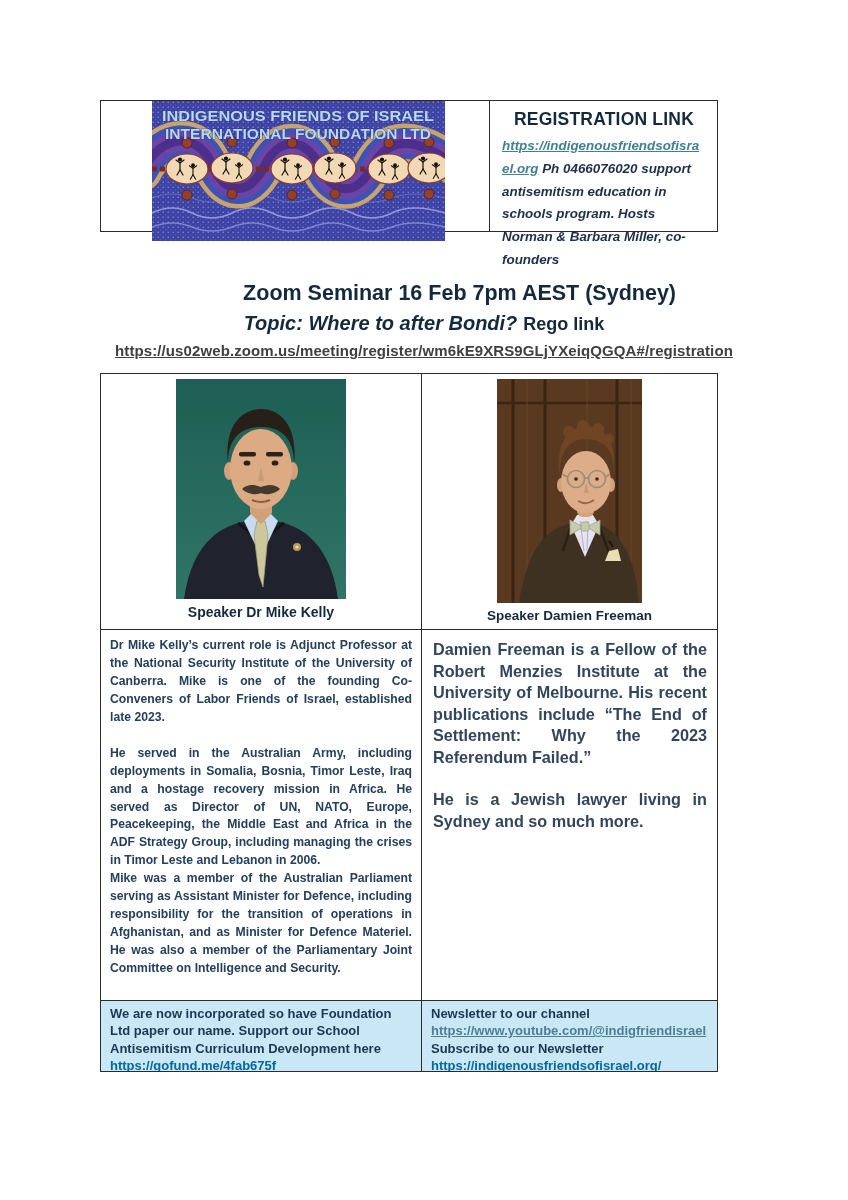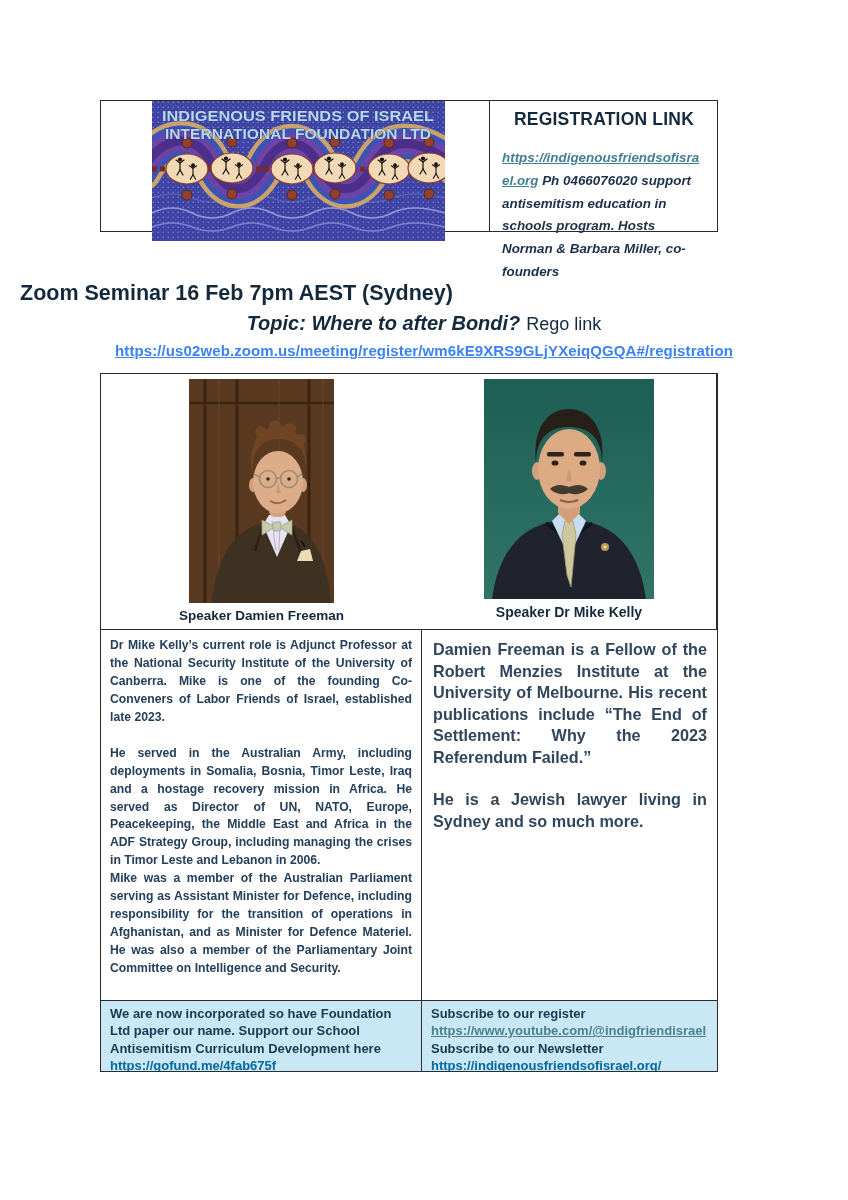--- a/index.html
+++ b/index.html
@@ -6,32 +6,32 @@
   html,body { width:848px; height:1200px; background:#ffffff; font-family:"Liberation Sans", sans-serif; }
   .doc { position:relative; width:848px; height:1200px; background:#ffffff; overflow:hidden; }
 
   
   .top-table { position:absolute; left:100px; top:100px; width:618px; height:132px;
                border:1px solid #2b2b2b; display:flex; background:#fff; }
   .top-left { width:389px; height:100%; border-right:1px solid #2b2b2b; }
   .logo-svg { display:block; margin:0 0 0 51px; }
   .top-right { flex:1; padding:8px 11px 0 12px; }
   .reg-heading { text-align:center; font-size:17.5px; font-weight:bold; color:#15293c; letter-spacing:0.2px; }
-  .reg-body { margin-top:17px; font-size:13.4px; font-style:italic; font-weight:bold;
+  .reg-body { margin-top:5px; font-size:13.4px; font-style:italic; font-weight:bold;
               line-height:1.7; color:#1d3049; }
   .reg-link { color:#417f92; text-decoration:underline; word-break:break-all; font-style:italic; }
 
   
-  .seminar-title { position:absolute; left:0; top:281px; width:676px; text-align:left;
+  .seminar-title { position:absolute; left:0; top:281px; width:676px; text-align:right;
                    font-size:21.5px; font-weight:bold; color:#15293c;padding-left:20px; }
   .topic-line { position:absolute; left:0; top:312px; width:848px; text-align:center; color:#15293c; }
   .topic-italic { font-size:20px; font-style:italic; font-weight:bold; }
-  .rego-label { font-size:18px; font-weight:normal; margin-left:6px; }
+  .rego-label { font-size:18px; font-weight:bold; margin-left:6px; }
   .zoom-url { position:absolute; left:0; top:342px; width:848px; text-align:center; display:block;
-              font-size:15px; font-weight:bold; color:#3b82f6; text-decoration:underline; letter-spacing:0.1px; }
+              font-size:15px; font-weight:bold; color:#404040; text-decoration:underline; letter-spacing:0.1px; }
 
   
   .main-table { position:absolute; left:100px; top:373px; width:618px; height:699px;
                 border:1px solid #2b2b2b; display:grid;
                 grid-template-columns:321px 1fr; grid-template-rows:256px 371px 1fr; background:#fff; }
   .cell { overflow:hidden; }
   .col1 { border-right:1px solid #2b2b2b; }
   .rowline { border-bottom:1px solid #2b2b2b; }
 
   .photo-cell { display:flex; flex-direction:column; align-items:center; padding-top:5px; }
@@ -139,69 +139,20 @@
     </div>
   </div>
 
   <div class="seminar-title">Zoom Seminar 16 Feb 7pm AEST (Sydney)</div>
   <div class="topic-line">
     <span class="topic-italic">Topic: Where to after Bondi?</span><span class="rego-label">Rego link</span>
   </div>
   <a href="#" class="zoom-url">https://us02web.zoom.us/meeting/register/wm6kE9XRS9GLjYXeiqQGQA#/registration</a>
 
   <div class="main-table">
-
-    <div class="cell rowline photo-cell">
-      <svg width="145" height="224" viewBox="0 0 145 224">
-        <rect width="145" height="224" fill="#593a20"></rect>
-        <g stroke="#3a2513" stroke-width="3">
-          <line x1="16" y1="0" x2="16" y2="224"></line>
-            <line x1="48" y1="0" x2="48" y2="224"></line>
-            <line x1="120" y1="0" x2="120" y2="224"></line>
-        </g>
-        <line x1="0" y1="24" x2="145" y2="24" stroke="#3a2513" stroke-width="2.5"></line>
-        <g stroke="#6b4729" stroke-width="1.2" opacity="0.7">
-          <line x1="30" y1="0" x2="30" y2="224"></line>
-            <line x1="90" y1="0" x2="90" y2="224"></line>
-            <line x1="134" y1="0" x2="134" y2="224"></line>
-        </g>
-        <path d="M22,224 C30,172 48,152 68,146 L88,138 L104,146 C122,154 134,172 140,206 L142,224 Z" fill="#3f3122"></path>
-        <path d="M74,146 L66,172 M102,146 L112,174" stroke="#2a2013" stroke-width="2.5" fill="none"></path>
-        <path d="M74,146 L88,178 L102,146 L96,136 L80,136 Z" fill="#e6e2ee"></path>
-        <path d="M83,142 L87,172 M91,142 L90,172" stroke="#b9aed1" stroke-width="1" fill="none"></path>
-        <rect x="80" y="120" width="17" height="18" rx="6" fill="#d6a27b"></rect>
-        <g fill="#c6cbae" stroke="#9aa086" stroke-width="0.8">
-          <path d="M73,141 L86,148 L73,156 Z"></path>
-            <path d="M103,141 L90,148 L103,156 Z"></path>
-          <rect x="84" y="143" width="8" height="9" rx="2"></rect>
-        </g>
-        <ellipse cx="64" cy="106" rx="4" ry="7" fill="#d2a07a"></ellipse>
-        <ellipse cx="114" cy="106" rx="4" ry="7" fill="#d2a07a"></ellipse>
-        <ellipse cx="89" cy="103" rx="25" ry="31" fill="#dcad88"></ellipse>
-        <path d="M63,98 C58,66 70,48 89,47 C108,48 121,64 116,94 C119,72 107,60 89,60 C71,60 62,74 63,98 Z" fill="#6f4526"></path>
-        <circle cx="72" cy="53" r="6" fill="#6f4526"></circle>
-          <circle cx="86" cy="47" r="6" fill="#6f4526"></circle>
-        <circle cx="101" cy="50" r="6" fill="#6f4526"></circle>
-          <circle cx="112" cy="60" r="5" fill="#6f4526"></circle>
-        <circle cx="79" cy="100" r="1.8" fill="#3a2a1d"></circle>
-          <circle cx="100" cy="100" r="1.8" fill="#3a2a1d"></circle>
-        <g fill="none" stroke="#9c8d78" stroke-width="1.6">
-          <circle cx="79" cy="100" r="8.5"></circle>
-            <circle cx="100" cy="100" r="8.5"></circle>
-          <line x1="87.5" y1="99" x2="91.5" y2="99"></line>
-          <line x1="70.5" y1="98" x2="65" y2="95"></line>
-            <line x1="108.5" y1="98" x2="113" y2="95"></line>
-        </g>
-        <path d="M89,104 L87,114 L92,114 Z" fill="#c69a72"></path>
-        <path d="M81,122 Q89,127 97,121" stroke="#9c6148" stroke-width="1.8" fill="none"></path>
-        <path d="M108,182 L124,182 L121,170 L112,172 Z" fill="#e9ddb4"></path>
-        <path d="M112,162 l4,6" stroke="#1d150c" stroke-width="2"></path>
-      </svg>
-      <div class="caption damien">Speaker Damien Freeman</div>
-    </div>
 
     <div class="cell col1 rowline photo-cell">
       <svg width="170" height="220" viewBox="0 0 170 220">
         <defs>
           <linearGradient id="mkbg" x1="0" y1="0" x2="0" y2="1">
             <stop offset="0" stop-color="#1e5e54"></stop>
               <stop offset="1" stop-color="#2f7567"></stop>
           </linearGradient>
         </defs>
         <rect width="170" height="220" fill="url(#mkbg)"></rect>
@@ -220,35 +171,84 @@
         <ellipse cx="99" cy="84" rx="3.4" ry="2.6" fill="#2a2016"></ellipse>
         <path d="M85,88 L82,102 L88,102 Z" fill="#c69a72"></path>
         <path d="M66,110 C72,104 80,106 85,108 C90,106 98,104 104,110 C98,116 88,116 85,114 C82,116 72,116 66,110 Z" fill="#453a2e"></path>
         <path d="M76,121 Q85,125 94,121" stroke="#8a5d48" stroke-width="2" fill="none"></path>
         <circle cx="121" cy="168" r="4" fill="#b99a57"></circle>
           <circle cx="121" cy="168" r="1.6" fill="#e8d9a8"></circle>
       </svg>
       <div class="caption mike">Speaker Dr Mike Kelly</div>
     </div>
 
+    <div class="cell rowline photo-cell">
+      <svg width="145" height="224" viewBox="0 0 145 224">
+        <rect width="145" height="224" fill="#593a20"></rect>
+        <g stroke="#3a2513" stroke-width="3">
+          <line x1="16" y1="0" x2="16" y2="224"></line>
+            <line x1="48" y1="0" x2="48" y2="224"></line>
+            <line x1="120" y1="0" x2="120" y2="224"></line>
+        </g>
+        <line x1="0" y1="24" x2="145" y2="24" stroke="#3a2513" stroke-width="2.5"></line>
+        <g stroke="#6b4729" stroke-width="1.2" opacity="0.7">
+          <line x1="30" y1="0" x2="30" y2="224"></line>
+            <line x1="90" y1="0" x2="90" y2="224"></line>
+            <line x1="134" y1="0" x2="134" y2="224"></line>
+        </g>
+        <path d="M22,224 C30,172 48,152 68,146 L88,138 L104,146 C122,154 134,172 140,206 L142,224 Z" fill="#3f3122"></path>
+        <path d="M74,146 L66,172 M102,146 L112,174" stroke="#2a2013" stroke-width="2.5" fill="none"></path>
+        <path d="M74,146 L88,178 L102,146 L96,136 L80,136 Z" fill="#e6e2ee"></path>
+        <path d="M83,142 L87,172 M91,142 L90,172" stroke="#b9aed1" stroke-width="1" fill="none"></path>
+        <rect x="80" y="120" width="17" height="18" rx="6" fill="#d6a27b"></rect>
+        <g fill="#c6cbae" stroke="#9aa086" stroke-width="0.8">
+          <path d="M73,141 L86,148 L73,156 Z"></path>
+            <path d="M103,141 L90,148 L103,156 Z"></path>
+          <rect x="84" y="143" width="8" height="9" rx="2"></rect>
+        </g>
+        <ellipse cx="64" cy="106" rx="4" ry="7" fill="#d2a07a"></ellipse>
+        <ellipse cx="114" cy="106" rx="4" ry="7" fill="#d2a07a"></ellipse>
+        <ellipse cx="89" cy="103" rx="25" ry="31" fill="#dcad88"></ellipse>
+        <path d="M63,98 C58,66 70,48 89,47 C108,48 121,64 116,94 C119,72 107,60 89,60 C71,60 62,74 63,98 Z" fill="#6f4526"></path>
+        <circle cx="72" cy="53" r="6" fill="#6f4526"></circle>
+          <circle cx="86" cy="47" r="6" fill="#6f4526"></circle>
+        <circle cx="101" cy="50" r="6" fill="#6f4526"></circle>
+          <circle cx="112" cy="60" r="5" fill="#6f4526"></circle>
+        <circle cx="79" cy="100" r="1.8" fill="#3a2a1d"></circle>
+          <circle cx="100" cy="100" r="1.8" fill="#3a2a1d"></circle>
+        <g fill="none" stroke="#9c8d78" stroke-width="1.6">
+          <circle cx="79" cy="100" r="8.5"></circle>
+            <circle cx="100" cy="100" r="8.5"></circle>
+          <line x1="87.5" y1="99" x2="91.5" y2="99"></line>
+          <line x1="70.5" y1="98" x2="65" y2="95"></line>
+            <line x1="108.5" y1="98" x2="113" y2="95"></line>
+        </g>
+        <path d="M89,104 L87,114 L92,114 Z" fill="#c69a72"></path>
+        <path d="M81,122 Q89,127 97,121" stroke="#9c6148" stroke-width="1.8" fill="none"></path>
+        <path d="M108,182 L124,182 L121,170 L112,172 Z" fill="#e9ddb4"></path>
+        <path d="M112,162 l4,6" stroke="#1d150c" stroke-width="2"></path>
+      </svg>
+      <div class="caption damien">Speaker Damien Freeman</div>
+    </div>
+
     <div class="cell col1 rowline bio-cell bio-mike">
       <p class="gap">Dr Mike Kelly’s current role is Adjunct Professor at the National Security Institute of the University of Canberra. Mike is one of the founding Co-Conveners of Labor Friends of Israel, established late 2023.</p>
       <p>He served in the Australian Army, including deployments in Somalia, Bosnia, Timor Leste, Iraq and a hostage recovery mission in Africa. He served as Director of UN, NATO, Europe, Peacekeeping, the Middle East and Africa in the ADF Strategy Group, including managing the crises in Timor Leste and Lebanon in 2006.</p>
       <p>Mike was a member of the Australian Parliament serving as Assistant Minister for Defence, including responsibility for the transition of operations in Afghanistan, and as Minister for Defence Materiel. He was also a member of the Parliamentary Joint Committee on Intelligence and Security.</p>
     </div>
     <div class="cell rowline bio-cell bio-damien">
       <p class="gap">Damien Freeman is a Fellow of the Robert Menzies Institute at the University of Melbourne. His recent publications include “The End of Settlement: Why the 2023 Referendum Failed.”</p>
       <p>He is a Jewish lawyer living in Sydney and so much more.</p>
     </div>
 
     <div class="cell col1 footer-cell">
       <span>We are now incorporated so have Foundation Ltd paper our name. Support our School Antisemitism Curriculum Development here</span>
       <a href="#" class="plain-link footer-line">https://gofund.me/4fab675f</a>
     </div>
     <div class="cell footer-cell">
-      <span class="footer-line">Subscribe to our register</span>
+      <span class="footer-line">Newsletter to our channel</span>
       <a href="#" class="teal-link">https://www.youtube.com/@indigfriendisrael</a>
       <span class="footer-line">Subscribe to our Newsletter</span>
       <a href="#" class="plain-link footer-line">https://indigenousfriendsofisrael.org/</a>
     </div>
   </div>
 
 </div>
 
 </body></html>

